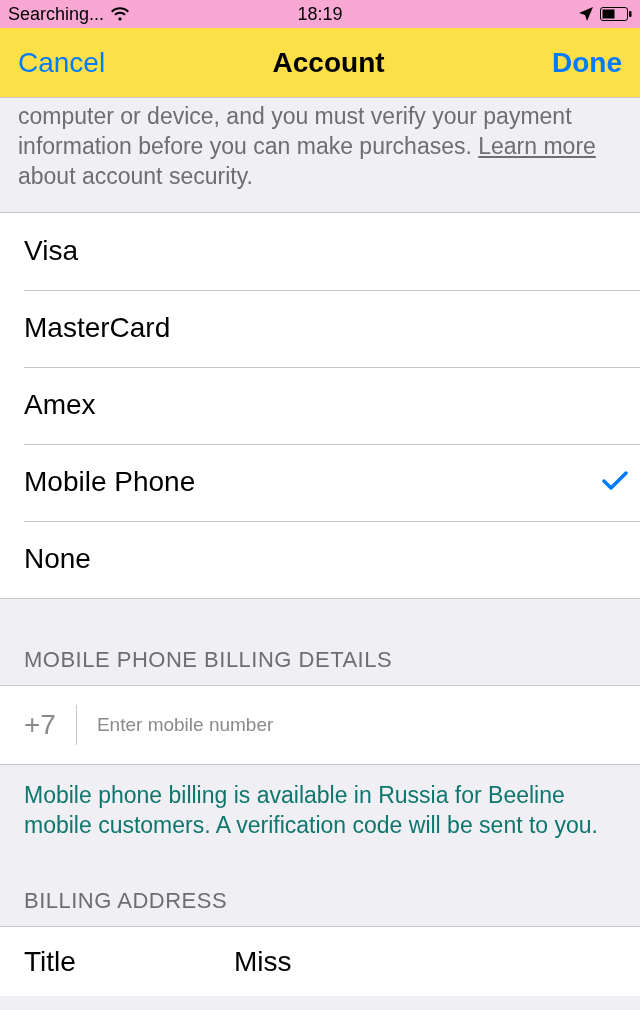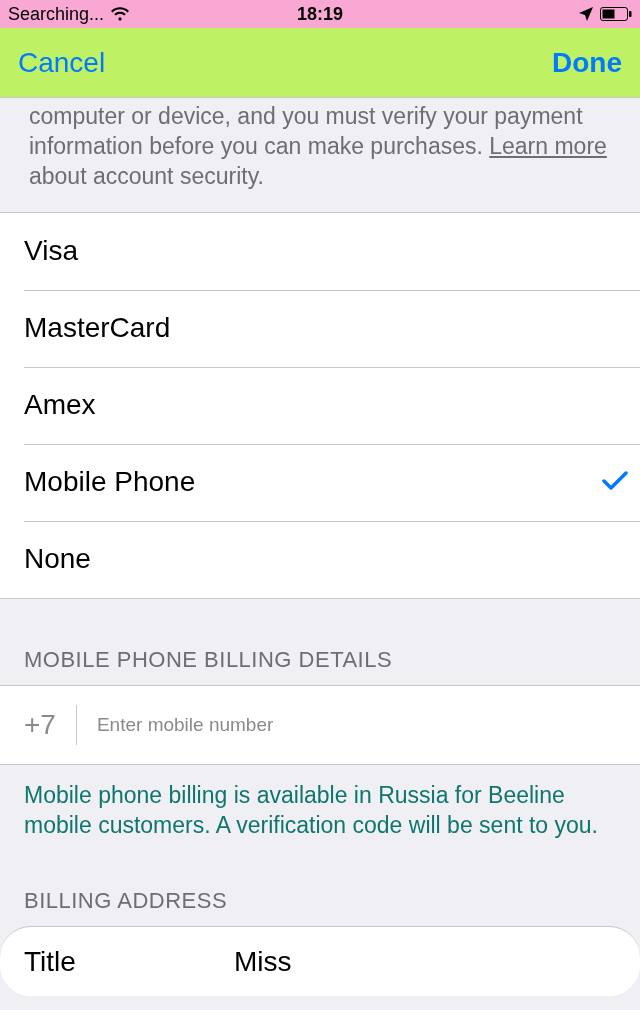--- a/index.html
+++ b/index.html
@@ -28,54 +28,54 @@
     }
     .status-left {
       display: flex;
       align-items: center;
       gap: 6px;
     }
     .status-center {
       position: absolute;
       left: 50%;
       transform: translateX(-50%);
-      font-weight: 700;
+      font-weight: 400;
     }
     .status-right {
       display: flex;
       align-items: center;
       gap: 6px;
     }
     .wifi-icon svg, .loc-icon svg, .battery-icon svg { display: block; }
     
     .nav-bar {
       height: 70px;
       display: flex;
       align-items: center;
       justify-content: space-between;
       padding: 0 18px;
-      background: #bef264;
+      background: #fde047;
       border-bottom: 1px solid #c8c7cc;
     }
     .nav-btn {
       color: #007aff;
       font-size: 28px;
       font-weight: 400;
       background: none;
       border: none;
       cursor: pointer;
     }
     .nav-title {
       font-size: 28px;
       font-weight: 600;
       color: #000;
     }
     
     .header-desc {
-      padding: 4px 26px 20px 29px;
+      padding: 4px 26px 20px 18px;
       color: #6d6d72;
       font-size: 23px;
       line-height: 1.3;
       background: #efeff4;
       border-bottom: 1px solid #c8c7cc;
     }
     .header-desc .learn-link {
       text-decoration: underline;
       color: #6d6d72;
     }
@@ -159,21 +159,20 @@
     }
     
     .kv-row {
       display: flex;
       align-items: center;
       min-height: 70px;
       padding: 0 24px;
       background: #fff;
       border-top: 1px solid #c8c7cc;
       font-size: 28px;
-      border-radius: 31px;
     }
     .kv-label {
       width: 210px;
       color: #000;
     }
     .kv-value {
       color: #000;
     }
   </style>
 </head>
@@ -200,20 +199,21 @@
           <rect x="0.5" y="0.5" width="27" height="13" rx="2.5" stroke="#000" fill="none"></rect>
           <rect x="2.5" y="2.5" width="12" height="9" fill="#000"></rect>
           <rect x="29" y="4" width="2.5" height="6" rx="1" fill="#000"></rect>
         </svg>
     </span>
   </div>
 </div>
 
 <div class="nav-bar">
   <button class="nav-btn">Cancel</button>
+  <div class="nav-title">Account</div>
   <button class="nav-btn" style="font-weight:600">Done</button>
 </div>
 
 <div class="header-desc">
   <span>computer or device, and you must verify your payment information before you can make purchases. </span><a href="#" class="learn-link">Learn more</a><span> about account security.</span>
 </div>
 
 <div class="list-group first" id="payment-list">
     <div class="list-row">
       <span>Visa</span>

